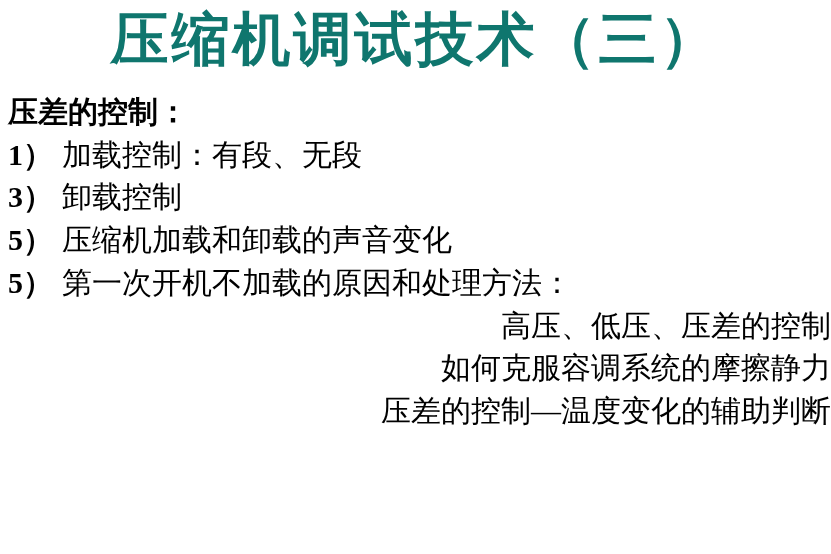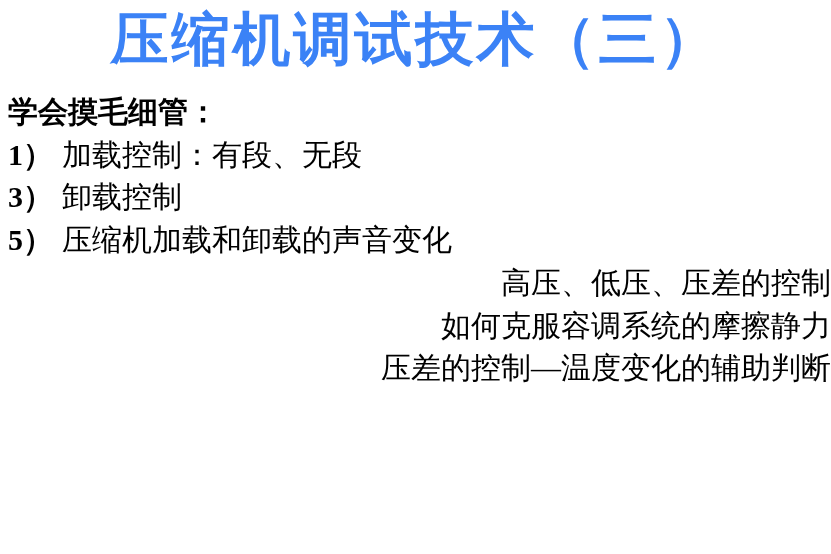--- a/index.html
+++ b/index.html
@@ -15,21 +15,21 @@
     height: 554px;
     box-sizing: border-box;
     padding-top: 2px;
   }
   .title {
     margin: 0;
     text-align: center;
     font-size: 58px;
     font-weight: bold;
     letter-spacing: 3px;
-    color: #3b82f6;
+    color: #0f766e;
     line-height: 76px;
     font-family: "Liberation Serif", "DejaVu Serif", serif;
   }
   .body-text {
     margin-top: 13px;
     padding-left: 8px;
     font-size: 30px;
     line-height: 42.7px;
     color: #000000;
   }
@@ -45,36 +45,39 @@
 </style>
 </head>
 <body>
 
 <div class="slide">
 
   <h1 class="title">压缩机调试技术（三）</h1>
 
   <div class="body-text">
 
-    <div class="line intro">学会摸毛细管：</div>
+    <div class="line intro">压差的控制：</div>
 
     <div class="line">
       <span class="num digit">1）</span><span>加载控制：有段、无段</span>
     </div>
 
 
     <div class="line">
       <span class="num digit">3）</span><span>卸载控制</span>
     </div>
 
 
     <div class="line">
       <span class="num digit">5）</span><span>压缩机加载和卸载的声音变化</span>
     </div>
 
+    <div class="line">
+      <span class="num digit">5）</span><span>第一次开机不加载的原因和处理方法：</span>
+    </div>
 
     <div class="line sub">高压、低压、压差的控制</div>
 
     <div class="line sub">如何克服容调系统的摩擦静力</div>
 
     <div class="line sub">压差的控制—温度变化的辅助判断</div>
 
   </div>
 </div>
 

